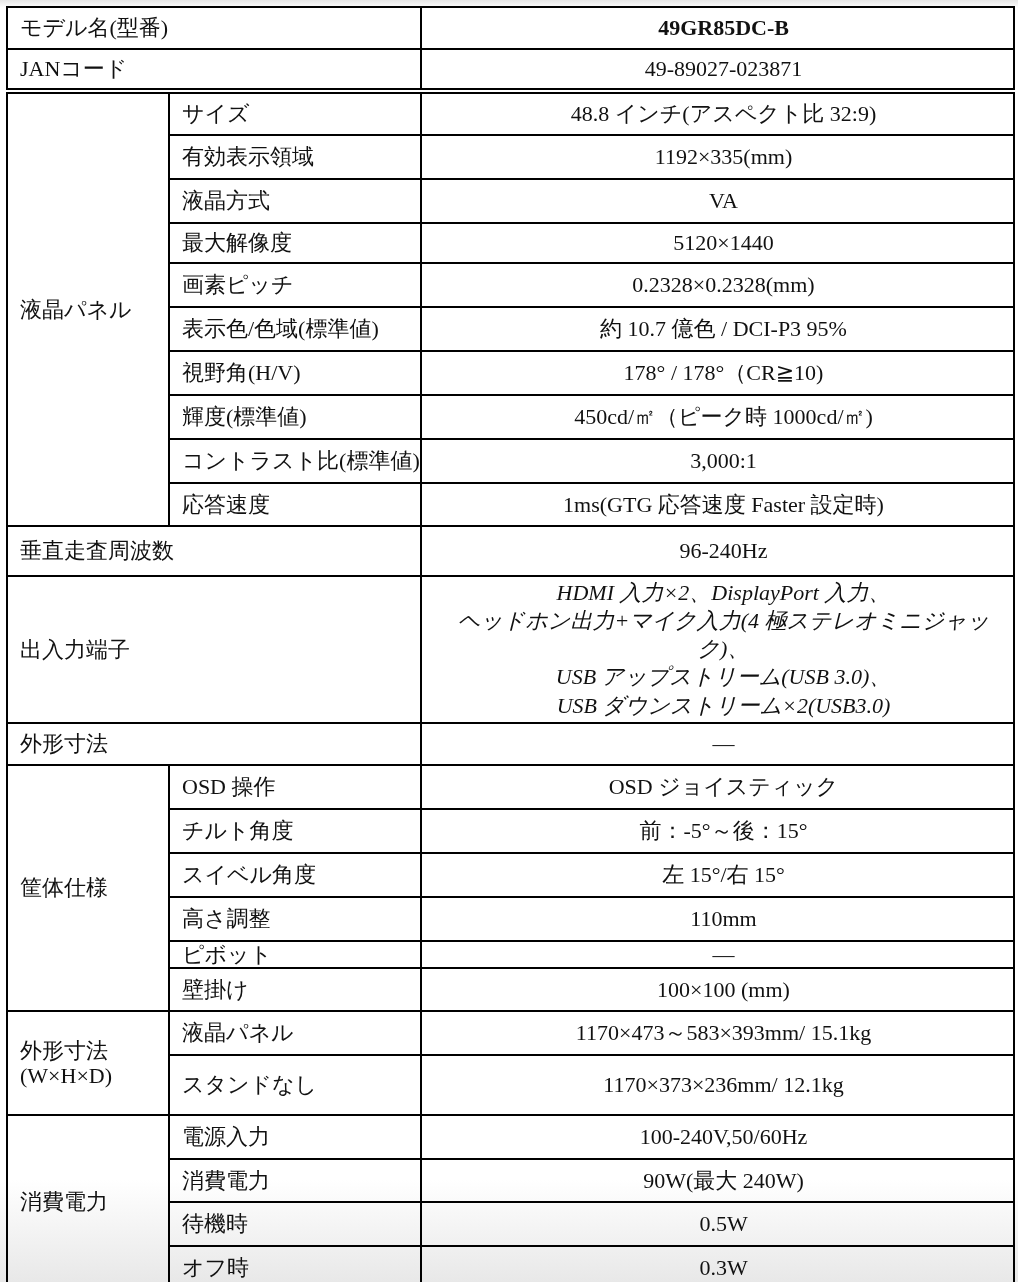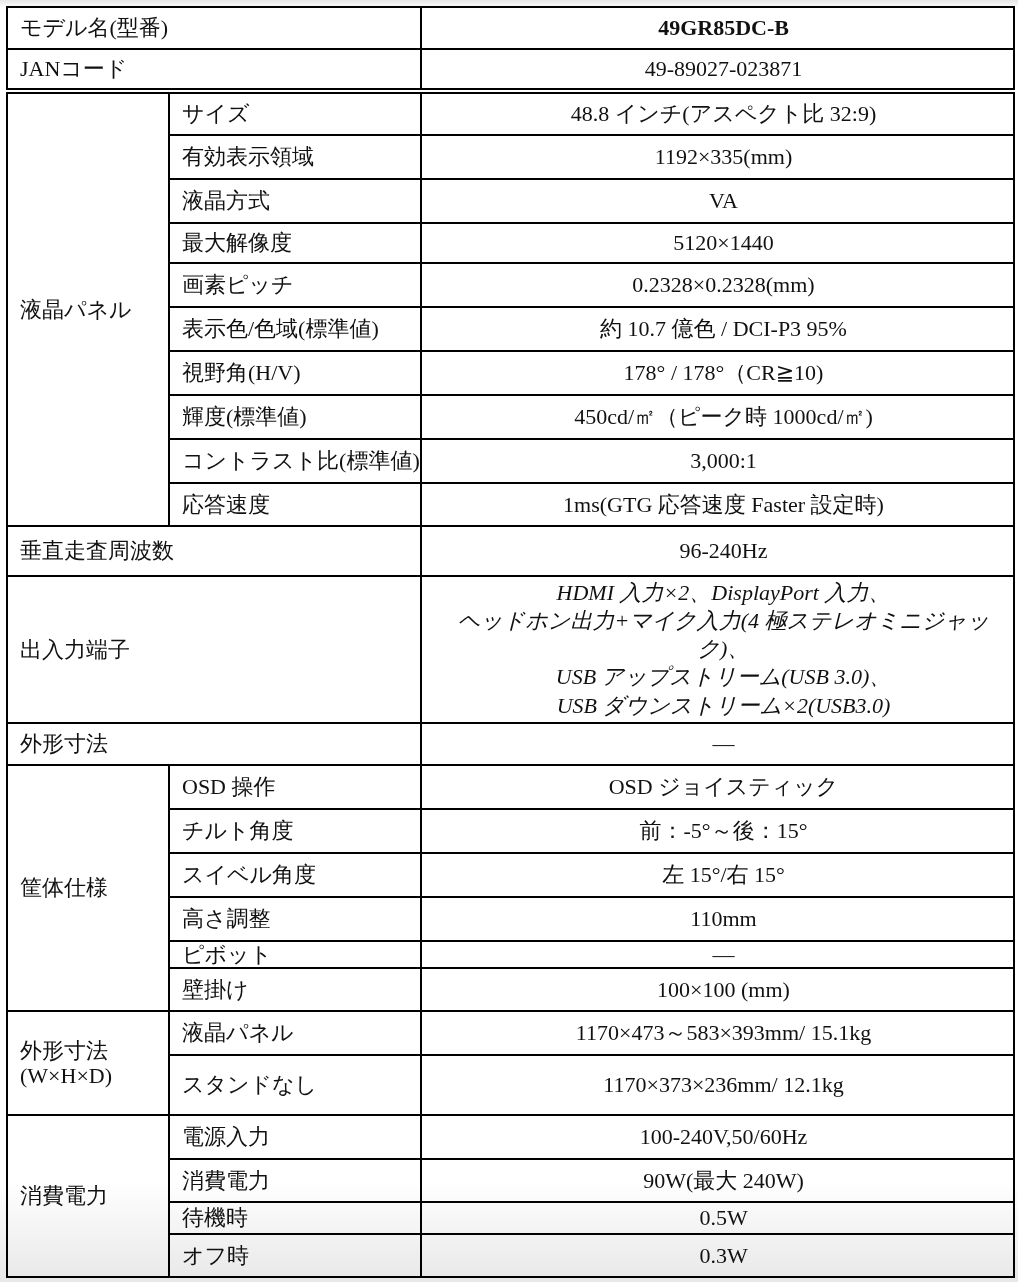--- a/index.html
+++ b/index.html
@@ -155,21 +155,21 @@
 
     <tr style="height:44px">
       <td rowspan="4">消費電力</td>
       <td>電源入力</td>
       <td class="val">100-240V,50/60Hz</td>
     </tr>
     <tr style="height:43px">
       <td>消費電力</td>
       <td class="val">90W(最大 240W)</td>
     </tr>
-    <tr style="height:32px">
+    <tr style="height:44px">
       <td>待機時</td>
       <td class="val">0.5W</td>
     </tr>
     <tr style="height:43px">
       <td>オフ時</td>
       <td class="val">0.3W</td>
     </tr>
   </tbody>
 </table>
 

